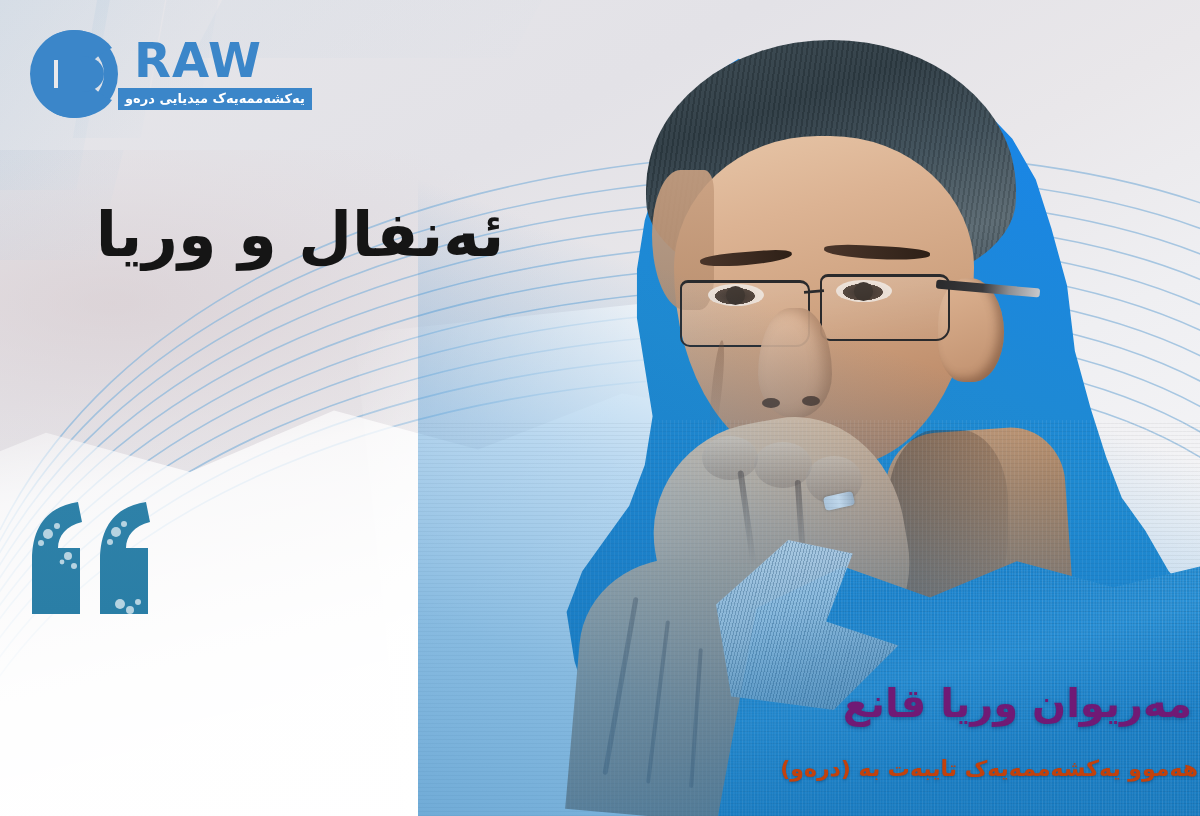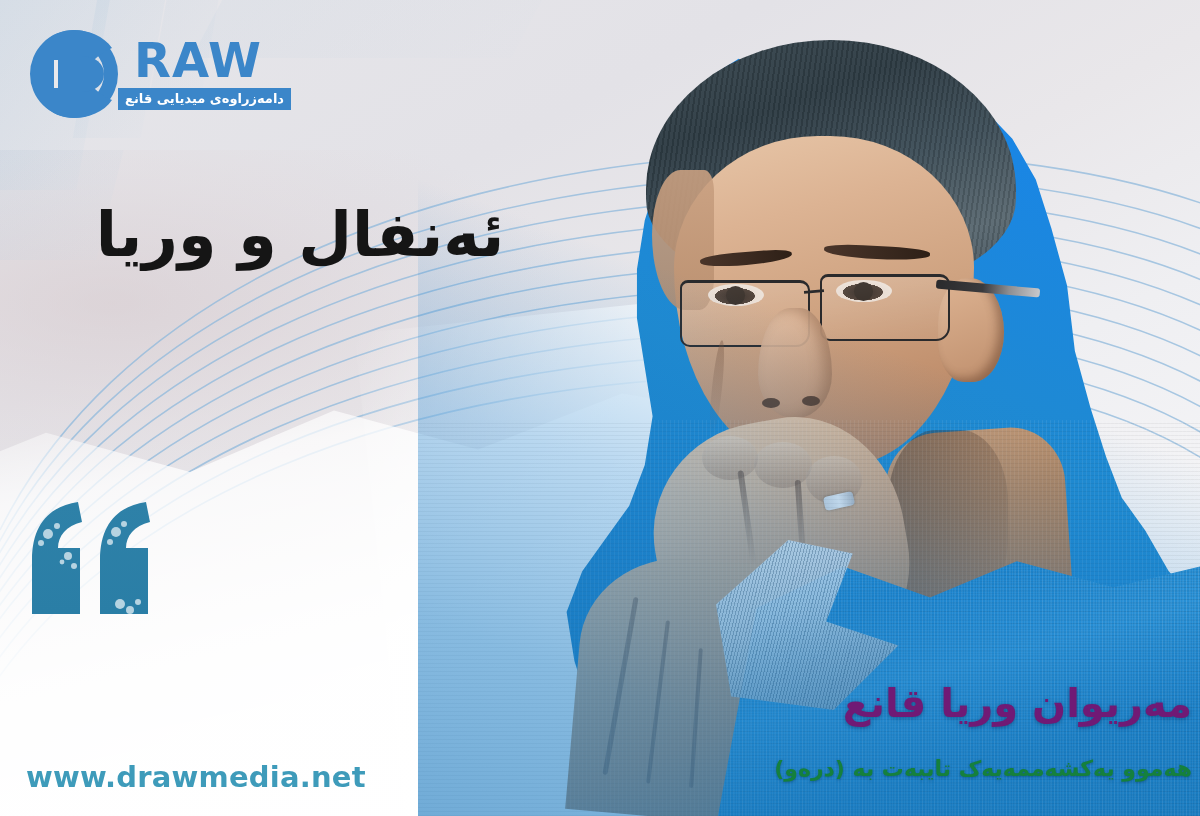--- a/index.html
+++ b/index.html
@@ -259,23 +259,23 @@
 
   
   .name{
     position:absolute;right:24px;top:680px;
     direction:rtl;text-align:right;
     font-size:40px;font-weight:700;color:#701a75;
     text-shadow:0 1px 4px rgba(0,40,80,.45);
     line-height:1.15;
   }
   .tagline{
-    position:absolute;right:24px;top:756px;
+    position:absolute;right:18px;top:756px;
     direction:rtl;text-align:right;
-    font-size:22px;font-weight:700;color:#15803d;
+    font-size:22px;font-weight:700;color:#c2410c;
     text-shadow:0 1px 3px rgba(0,40,80,.4);
     line-height:1.2;
   }
   .site{
     position:absolute;left:26px;top:760px;
     font-size:29px;font-weight:700;color:#3e9bba;
     letter-spacing:.2px;
   }
 </style>
 </head>
@@ -369,21 +369,21 @@
 
   <div class="logo">
     <svg width="100" height="96" viewBox="0 0 100 96">
       <path d="M50 4 A44 44 0 1 0 50 92 A44 44 0 1 0 50 4 Z M50 18 A30 30 0 1 1 50 78 A30 30 0 1 1 50 18 Z" fill="#3b86c9"></path>
       <path d="M88 22 C70 30 64 40 64 48 C64 56 70 66 88 74 C80 86 64 92 50 92 C26 92 8 72 8 48 C8 24 26 4 50 4 C64 4 80 10 88 22 Z" fill="#3b86c9"></path>
       <path d="M26 30 L56 30 C72 30 80 38 80 48 C80 58 72 66 56 66 L26 66 Z" fill="#3b86c9"></path>
       <path d="M30 34 L34 34 L34 62 L30 62 Z" fill="#e9e9ec"></path>
       <path d="M20 36 L46 36 L46 44 L28 44 L28 52 L46 52 L46 60 L20 60 Z" fill="#e9e9ec" opacity="0"></path>
     </svg>
     <span class="logo-text">RAW</span>
-    <span class="logo-sub">دامەزراوەی میدیایی قانع</span>
+    <span class="logo-sub">یەکشەممەیەک میدیایی درەو</span>
   </div>
 
   <div class="headline">ئەنفال و وریا</div>
 
   <svg class="quote" viewBox="0 0 150 130">
     <defs>
       <linearGradient id="qg" x1="0" y1="0" x2="0" y2="1">
         <stop offset="0%" stop-color="#2e81a8"></stop>
         <stop offset="100%" stop-color="#2a7ea6"></stop>
       </linearGradient>
@@ -401,15 +401,14 @@
         <circle cx="100" cy="28" r="3"></circle>
         <circle cx="86" cy="46" r="3"></circle>
       <circle cx="96" cy="108" r="5"></circle>
         <circle cx="106" cy="114" r="4"></circle>
         <circle cx="114" cy="106" r="3"></circle>
     </g>
   </svg>
 
   <div class="name">مەریوان وریا قانع</div>
   <div class="tagline">هەموو یەکشەممەیەک تایبەت بە (درەو)</div>
-  <div class="site">www.drawmedia.net</div>
 
 </div>
 
 </body></html>

